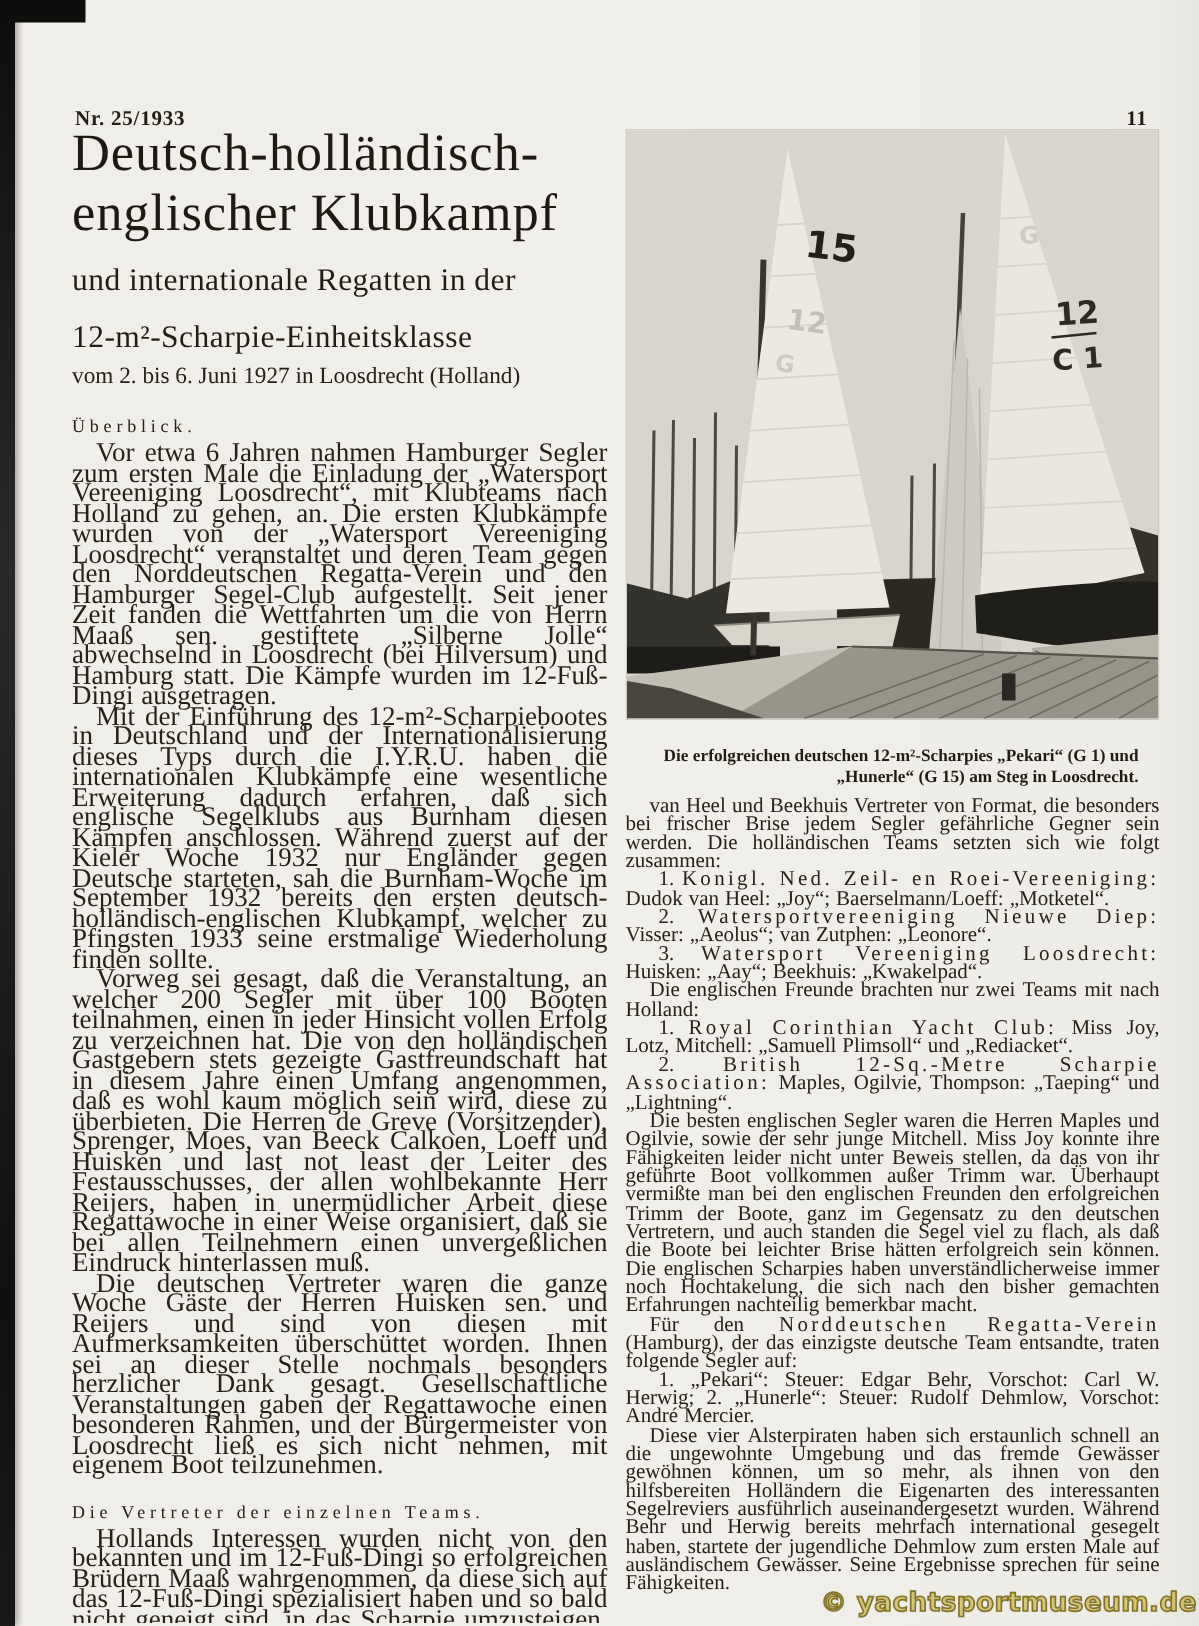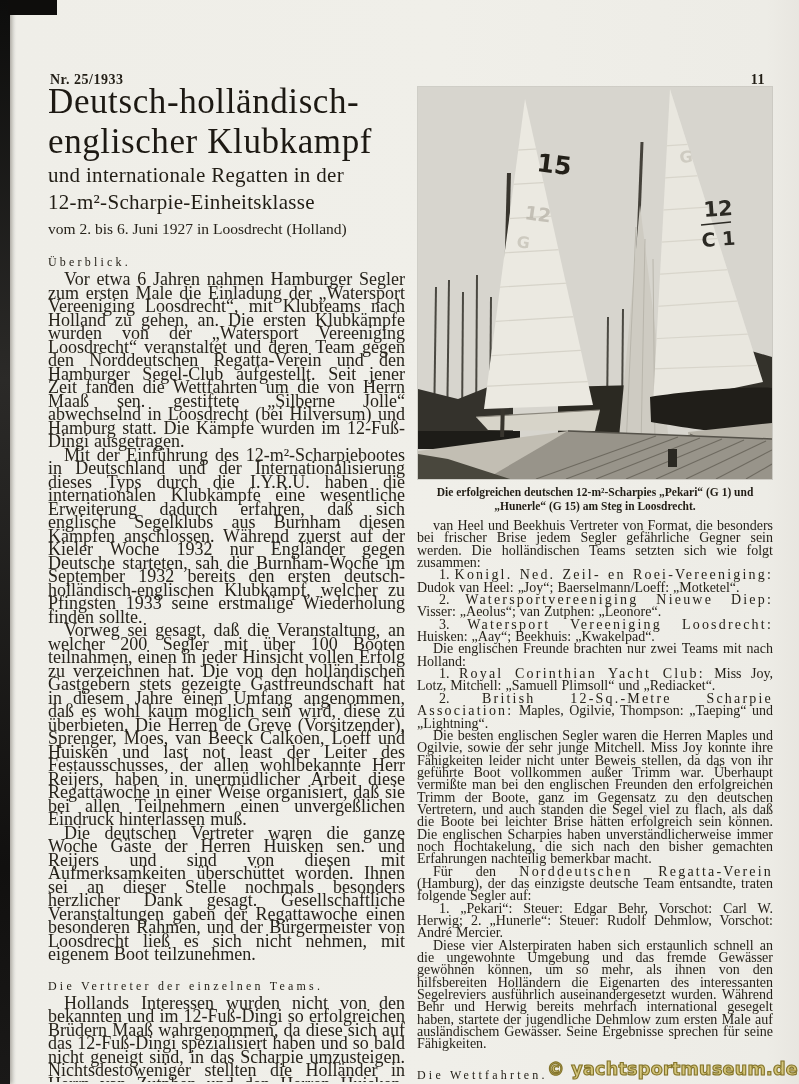--- a/index.html
+++ b/index.html
@@ -23,37 +23,37 @@
     position:absolute;left:8px;top:0;width:49px;height:15px;background:#0e0d0c;
   }
   .page-header{
     position:absolute;top:25px;left:50px;right:34px;
     display:flex;justify-content:space-between;align-items:baseline;
     font-weight:bold;font-size:14px;letter-spacing:.5px;color:#221e16;margin-top:47px;
   }
   .col-left{position:absolute;left:48px;top:82px;width:357px;height:1000px;overflow:hidden;}
   .col-right{position:absolute;left:417px;top:86px;width:356px;height:996px;overflow:hidden;}
   .title-line{font-size:35px;line-height:1.13;letter-spacing:.6px;color:#1d1913;white-space:nowrap;}
-  .subtitle-line{font-size:21px;line-height:1.24;letter-spacing:.3px;color:#211d15;margin-top:1px;white-space:nowrap;}
+  .subtitle-line{font-size:21px;line-height:1.24;letter-spacing:.3px;color:#211d15;margin-top:12px;white-space:nowrap;}
   .subtitle-line:first-of-type{margin-top:7px;}
   .date-line{font-size:15.5px;margin-top:5px;margin-bottom:9px;color:#26221a;white-space:nowrap;}
   .sect-head{
     font-size:12px;letter-spacing:3.2px;margin:17px 0 3px 0;color:#26221a;white-space:nowrap;
   }
   .col-left .body-p{font-size:18px;line-height:13.5px;text-align:justify;text-indent:16px;margin:0;word-spacing:.6px;}
   .col-right .body-p, .col-right .team-p{font-size:14px;line-height:12.35px;text-align:justify;margin:0;word-spacing:.5px;}
   .col-right .body-p{text-indent:16px;}
   .col-right .team-p{text-indent:22px;}
   .sperr{letter-spacing:2.2px;}
   .photo-frame{margin-top:5px;border:1px solid rgba(60,55,45,.18);line-height:0;}
   .caption{
     font-weight:bold;text-align:center;color:#211d15;
   }
   .caption.left-cap{font-size:16px;line-height:13.5px;margin-top:6px;padding:0 6px;}
-  .caption.right-cap{font-size:11.5px;line-height:13.5px;margin:6px 0 7px 0;padding:0 14px;}
+  .caption.right-cap{font-size:11.5px;line-height:13.5px;margin:18px 0 7px 0;padding:0 14px;text-align:right;}
   .watermark{
     position:absolute;right:1px;bottom:5px;
     font-family:"DejaVu Sans","Liberation Sans",sans-serif;
     font-weight:bold;font-size:17.5px;letter-spacing:.3px;
     color:#d3c57c;-webkit-text-stroke:1.1px #84742a;
     text-shadow:0 0 1px rgba(132,116,42,.55);
   }
   svg text{font-family:"DejaVu Sans","Liberation Sans",sans-serif;}
 </style>
 </head>

